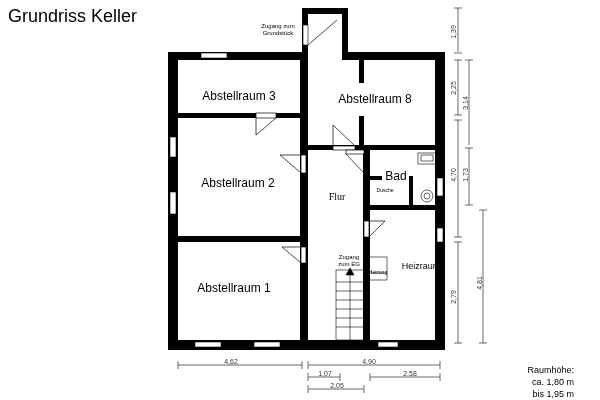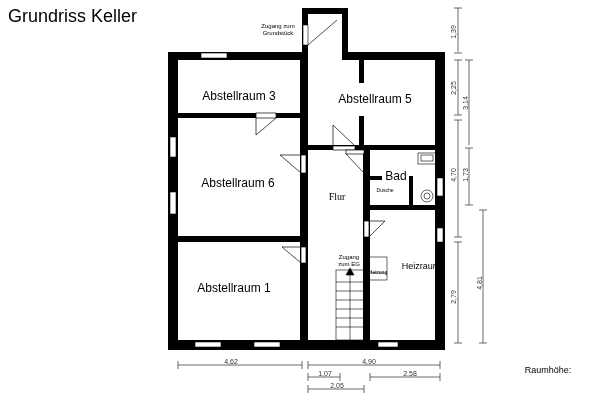--- a/index.html
+++ b/index.html
@@ -127,22 +127,22 @@
     <line x1="370" y1="377" x2="440" y2="377"></line>
     <line x1="370" y1="373" x2="370" y2="381"></line>
     <line x1="440" y1="373" x2="440" y2="381"></line>
     <line x1="308" y1="389" x2="364" y2="389"></line>
     <line x1="308" y1="385" x2="308" y2="393"></line>
     <line x1="364" y1="385" x2="364" y2="393"></line>
   </g>
 </svg>
 
 <div class="lbl" style="left:239px;top:96px">Abstellraum 3</div>
-<div class="lbl" style="left:375px;top:99px">Abstellraum 5</div>
-<div class="lbl" style="left:238px;top:183px">Abstellraum 6</div>
+<div class="lbl" style="left:375px;top:99px">Abstellraum 8</div>
+<div class="lbl" style="left:238px;top:183px">Abstellraum 2</div>
 <div class="lbl" style="left:234px;top:288px">Abstellraum 1</div>
 <div class="lbl lbl-lg" style="left:337px;top:196px">Flur</div>
 <div class="lbl" style="left:396px;top:176px">Bad</div>
 <div class="lbl lbl-sm" style="left:385px;top:190px">Dusche</div>
 <div class="lbl lbl-md" style="left:417px;top:266px">Heizraum</div>
 <div class="lbl lbl-sm" style="left:378px;top:272px">Heizung</div>
 
 <div class="access-lbl" style="left:278px;top:23px">
   <div>Zugang zum</div>
   <div>Grundstück</div>
@@ -161,13 +161,14 @@
 <div class="dim dim-v" style="left:479px;top:283px">4,81</div>
 
 <div class="dim dim-h" style="left:231px;top:361px">4,62</div>
 <div class="dim dim-h" style="left:369px;top:361px">4,90</div>
 <div class="dim dim-h" style="left:325px;top:373px">1,07</div>
 <div class="dim dim-h" style="left:410px;top:373px">2,58</div>
 <div class="dim dim-h" style="left:337px;top:385px">2,05</div>
 
 <div class="note">
   <div>Raumhöhe:</div>
+  <div>ca. 1,80 m bis 1,95 m</div>
 </div>
 
 </body></html>

